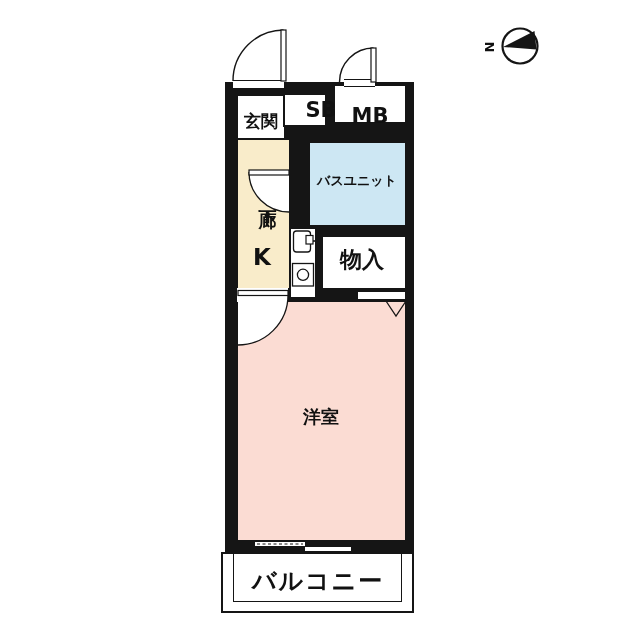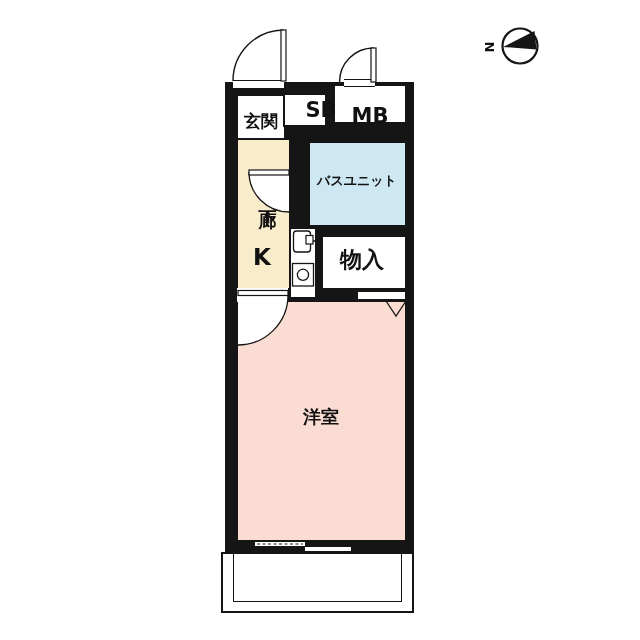--- a/index.html
+++ b/index.html
@@ -106,14 +106,15 @@
   <div class="compass-n" style="left:489px;top:47px;">N</div>
 
   <div class="lbl" style="left:261px;top:122px;font-size:17px;">玄関</div>
   <div class="lbl" style="left:305px;top:110px;font-size:21px;margin-left:16px;">SB</div>
   <div class="lbl" style="left:370px;top:116px;font-size:21px;">MB</div>
   <div class="lbl" style="left:357px;top:181px;font-size:13px;">バスユニット</div>
   <div class="lbl lbl-vert" style="left:267px;top:196px;font-size:18px;">廊下</div>
   <div class="lbl" style="left:262px;top:257px;font-size:23px;">K</div>
   <div class="lbl" style="left:362px;top:260px;font-size:22px;">物入</div>
   <div class="lbl" style="left:321px;top:417px;font-size:18px;">洋室</div>
+  <div class="lbl" style="left:318px;top:582px;font-size:24px;letter-spacing:2px;">バルコニー</div>
 
 </div>
 
 </body></html>

